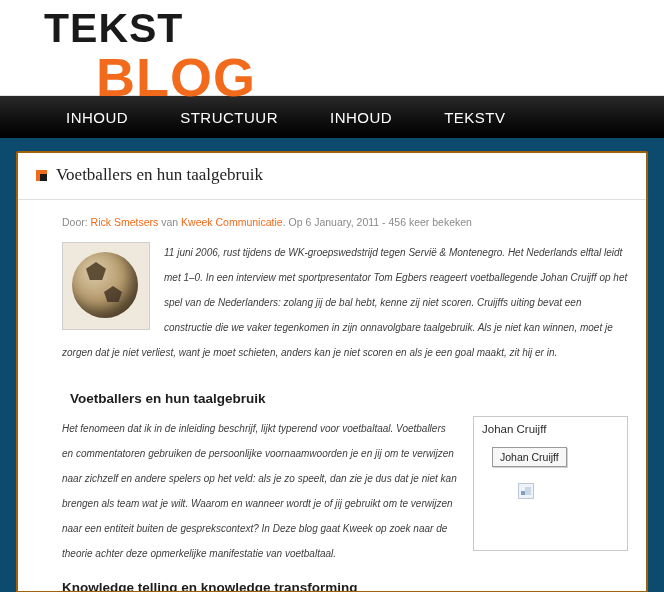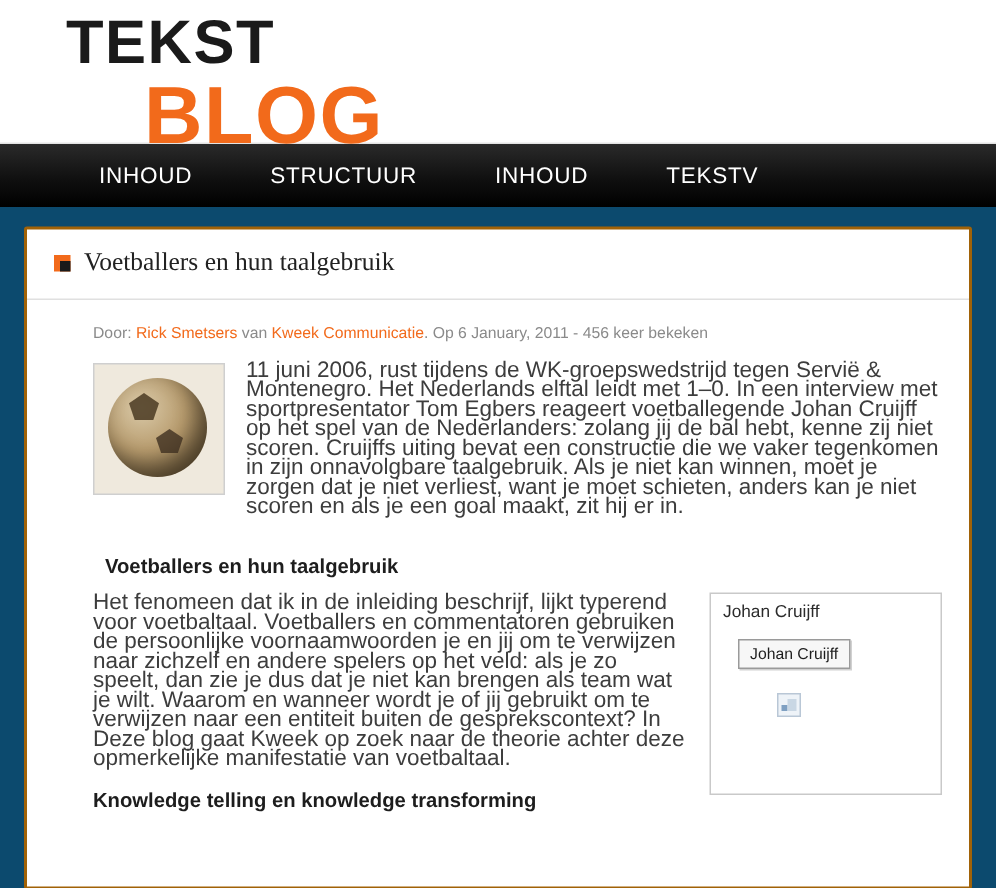--- a/index.html
+++ b/index.html
@@ -178,24 +178,25 @@
     position: absolute;
     left: 32px;
     top: 34px;
     width: 18px;
     height: 16px;
     background: #3f3020;
     clip-path: polygon(50% 0%, 100% 38%, 81% 100%, 19% 100%, 0% 38%);
     opacity: 0.8;
   }
   p.body-text {
-    font-size: 15px;
-    line-height: 13px;
+    font-size: 10px;
+    line-height: 25px;
     color: #3d3d3d;
     margin: 0 0 12px 0;
+    font-style: italic;
   }
 
   h2.section-head {
     font-size: 13.5px;
     color: #1d1d1d;
     margin: 14px 0 10px 8px;
     font-weight: bold;
   }
   h2.section-head.nomargin { margin-left: 0; }
 

